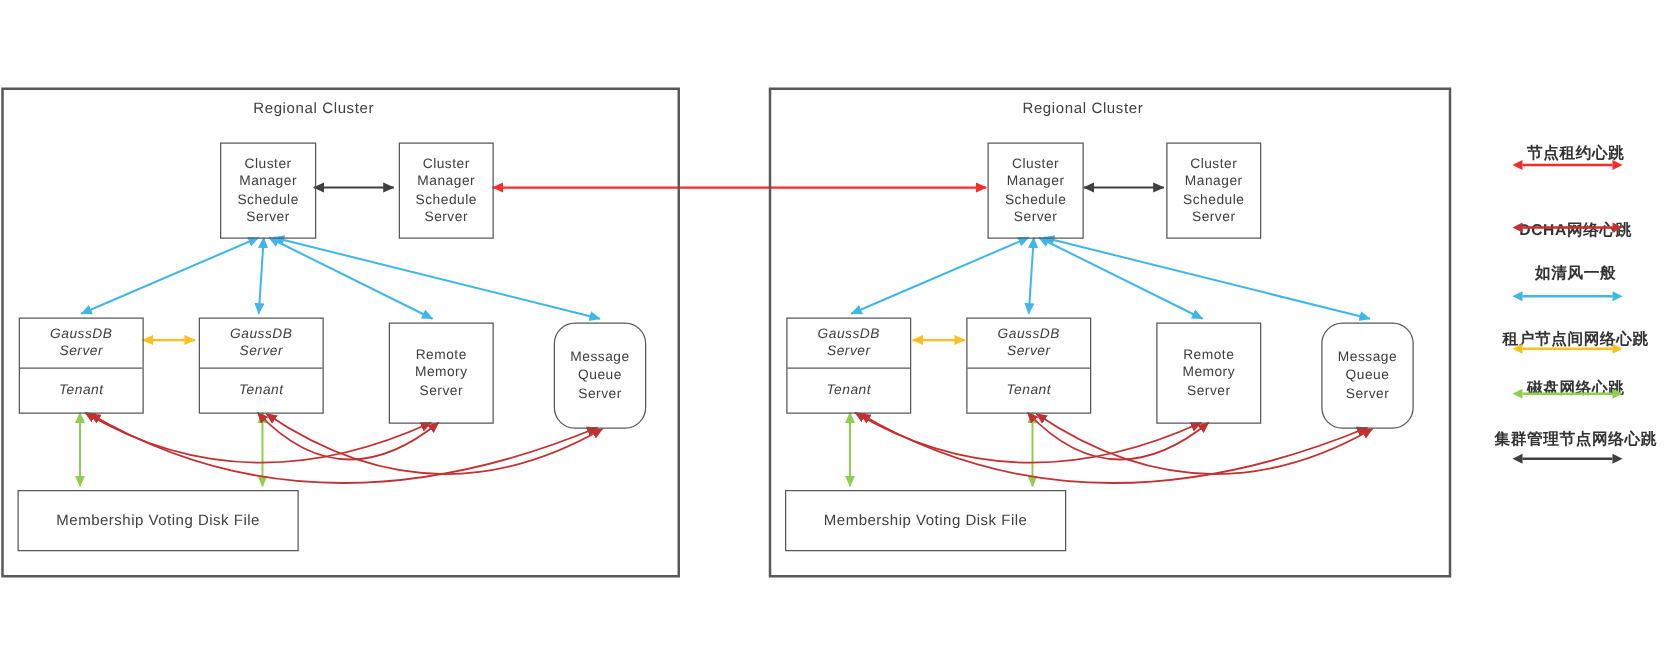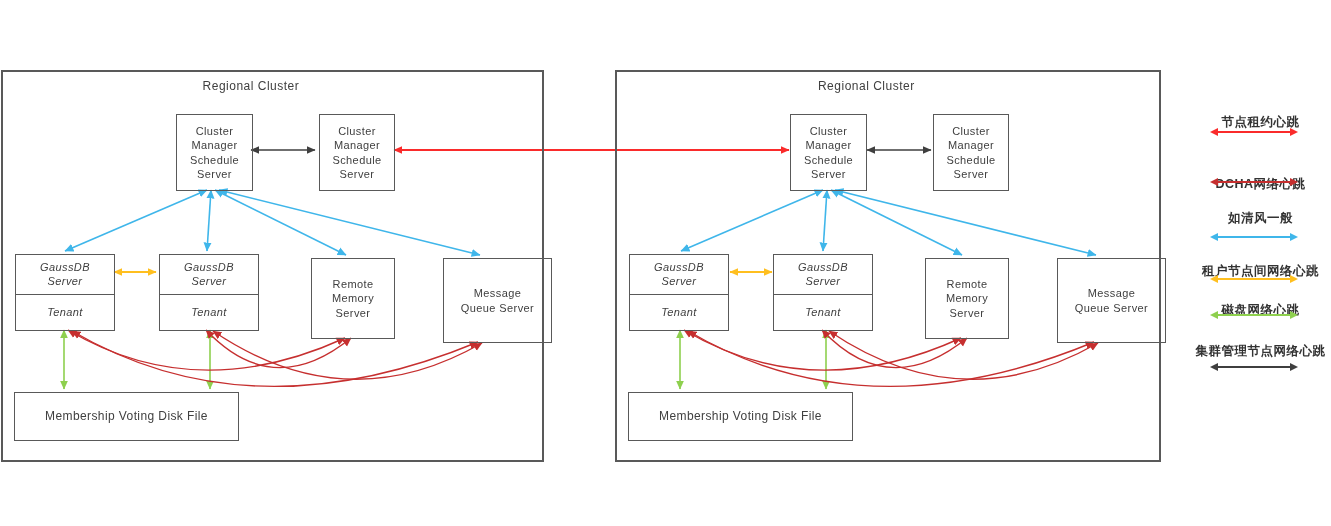--- a/index.html
+++ b/index.html
@@ -18,21 +18,21 @@
   .cms2{left:316px;top:42px;width:76px;height:77px;}
   .gbox{position:absolute;border:1.4px solid var(--box_border);box-sizing:border-box;
           display:flex;flex-direction:column;color:var(--text);font-style:italic;}
   .gbox.a{left:12px;top:182px;width:100px;height:77px;}
   .gbox.b{left:156px;top:182px;width:100px;height:77px;}
   .gsec{display:flex;align-items:center;justify-content:center;text-align:center;
           font-size:11px;line-height:1.3;letter-spacing:.4px;white-space:pre-line;}
   .gsec.s1{flex:40;border-bottom:1.4px solid var(--box_border);}
   .gsec.s2{flex:36;}
   .rms{left:308px;top:186px;width:84px;height:81px;}
-  .mq{left:440px;top:186px;width:109px;height:85px;}
+  .mq{left:440px;top:186px;width:74px;height:85px;border-radius:17px;}
   .vote{left:11px;top:320px;width:225px;height:49px;font-size:12px;}
   .legend{position:absolute;left:1190px;top:100px;width:141px;height:290px;}
   .legend-label{position:absolute;left:0;right:0;text-align:center;font-size:12.5px;
           font-weight:600;letter-spacing:.5px;color:#333;white-space:nowrap;}
   .larrow{position:absolute;left:20px;width:88px;height:9px;display:flex;align-items:center;}
   .larrow .tri-l{width:0;height:0;border-top:4.5px solid transparent;border-bottom:4.5px solid transparent;border-right:8px solid currentColor;}
   .larrow .tri-r{width:0;height:0;border-top:4.5px solid transparent;border-bottom:4.5px solid transparent;border-left:8px solid currentColor;}
   .larrow .bar{flex:1;height:2px;background:currentColor;}
   .watermark{position:absolute;right:3px;bottom:8px;font-size:21px;letter-spacing:1px;
           color:var(--watermark);white-space:nowrap;}

